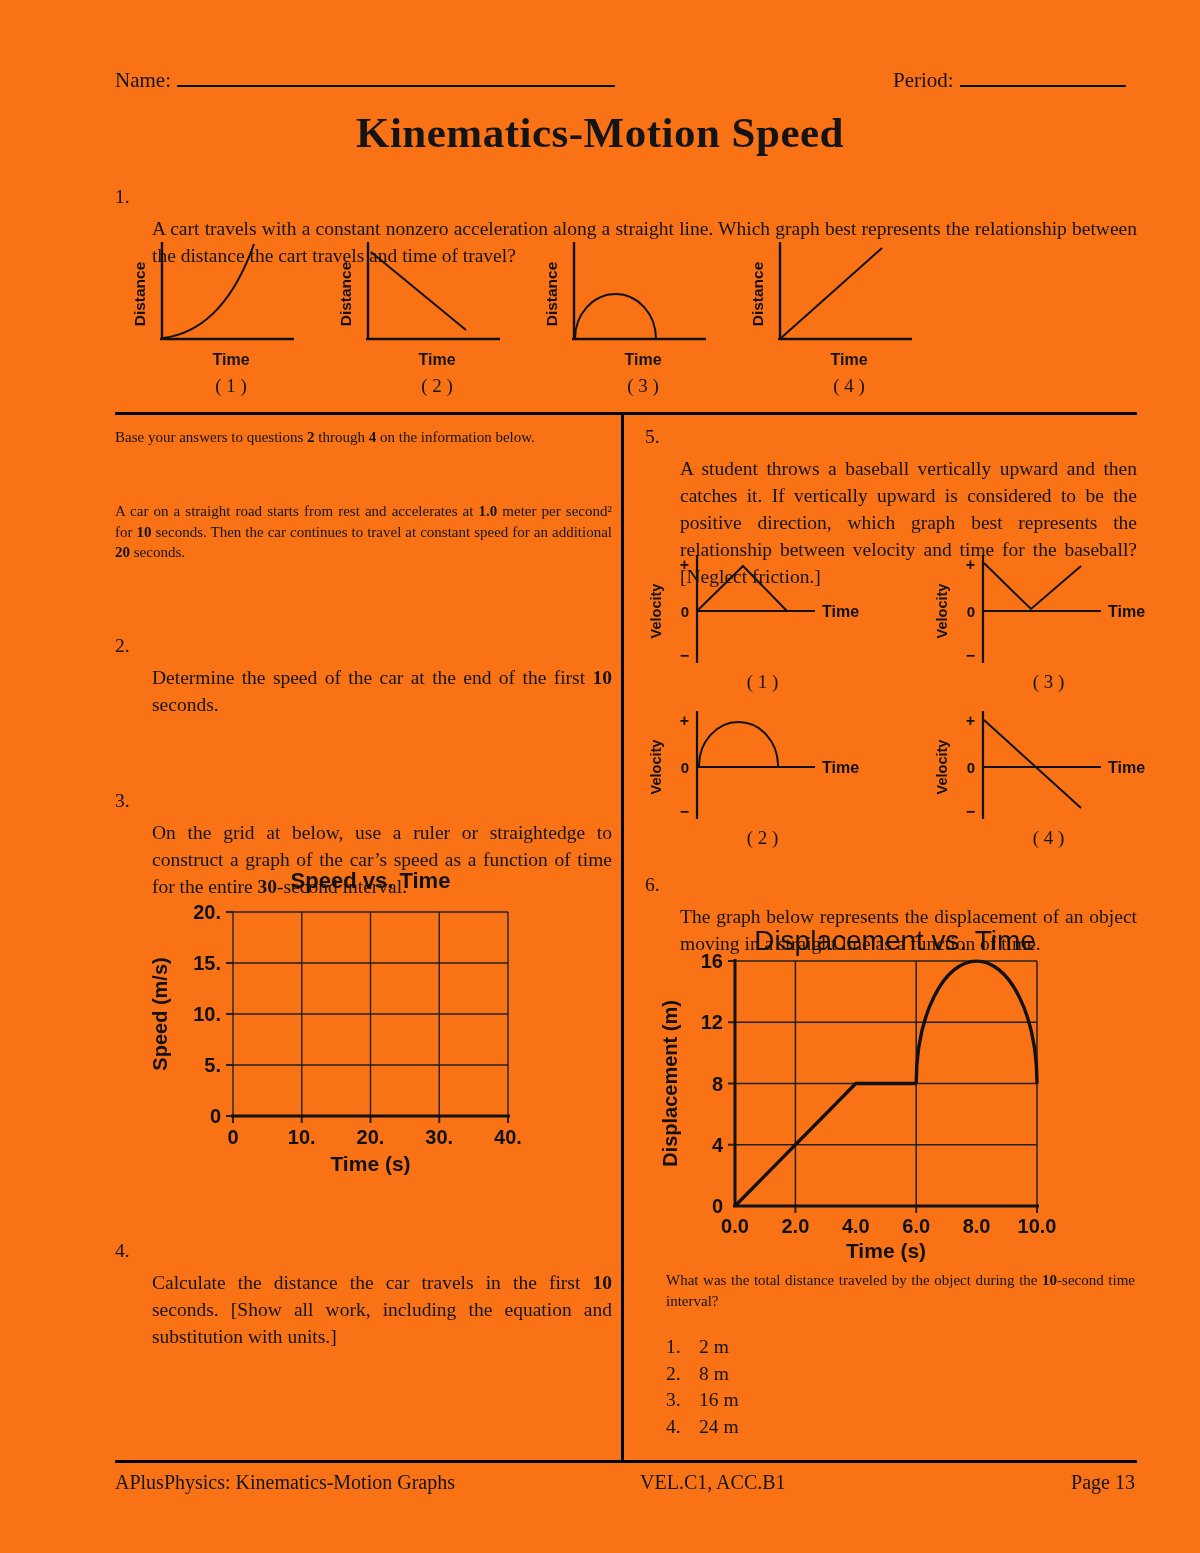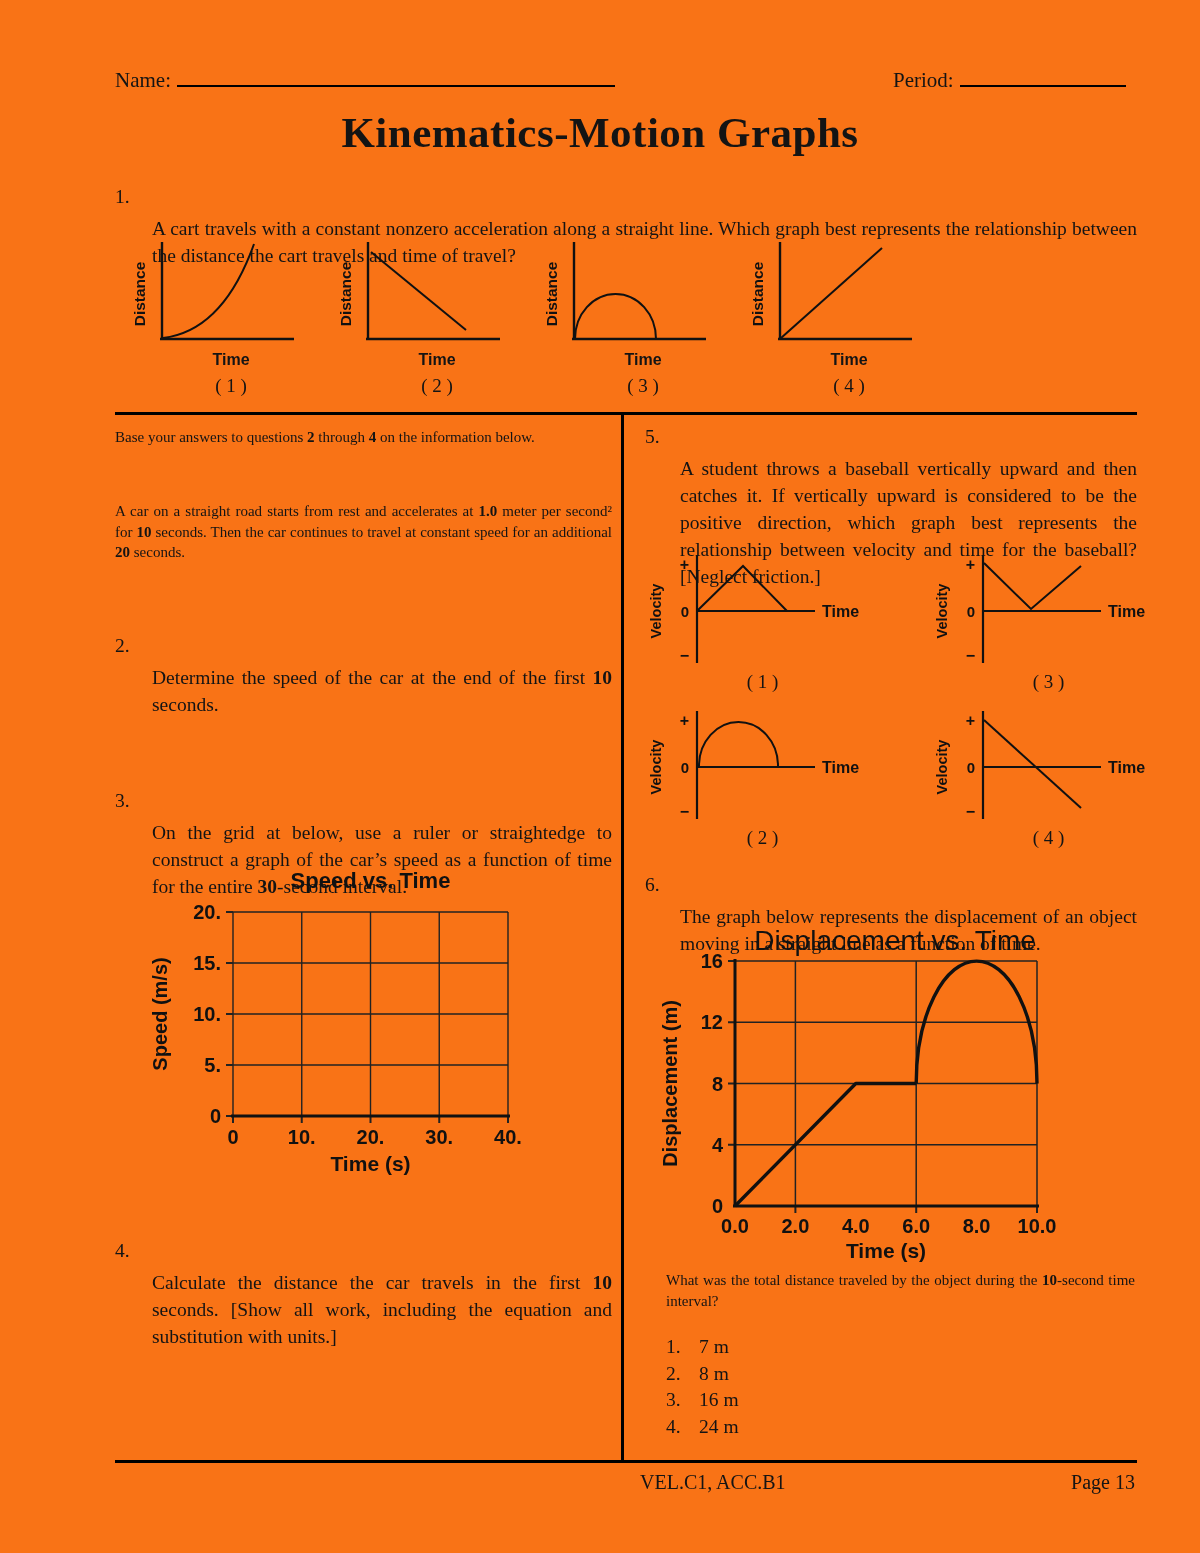--- a/index.html
+++ b/index.html
@@ -50,21 +50,21 @@
 <body>
 
 <div class="page">
 
   <div class="field" style="left:115px;top:64px;">
     <span>Name:</span><span class="blank-line name-blank"></span>
   </div>
   <div class="field" style="left:893px;top:64px;">
     <span>Period:</span><span class="blank-line period-blank"></span>
   </div>
-  <h1 class="title">Kinematics-Motion Graphs</h1>
+  <h1 class="title">Kinematics-Motion Speed</h1>
 
   <div class="qrow" style="left:115px;top:184px;width:1022px;">
     <span class="num">1.</span>
     <div class="txt">A cart travels with a constant nonzero acceleration along a straight line.  Which graph best represents the relationship between the distance the cart travels and time of travel?</div>
   </div>
   <div class="q1-options" style="left:132px;top:238px;">
       <div class="mini">
         <svg width="170" height="112" viewBox="0 0 170 112">
           <line x1="30" y1="4" x2="30" y2="101" stroke="#111" stroke-width="2.4"></line>
           <line x1="28" y1="101" x2="162" y2="101" stroke="#111" stroke-width="2.4"></line>
@@ -270,32 +270,33 @@
         <text x="22" y="132.5" font-size="20" font-weight="bold" text-anchor="middle" transform="rotate(-90 22 132.5)">Displacement (m)</text>
         <text x="231" y="307" font-size="21" font-weight="bold" text-anchor="middle">Time (s)</text>
         <polyline points="80,255 200.8,132.5 261.2,132.5" fill="none" stroke="#111" stroke-width="3.4" stroke-linejoin="round"></polyline>
         <path d="M 261.2 132.5 A 60.400000000000006 122.5 0 0 1 382 132.5" fill="none" stroke="#111" stroke-width="3.4"></path>
       </svg></div>
 
   <div class="para" style="left:666px;top:1270px;width:469px;">What was the total distance traveled by the object during the <strong>10</strong>-second time interval?</div>
   <div class="choices" style="left:666px;top:1334px;">
       <div class="choice-row">
         <span class="choice-num">1.</span>
-        <span>7 m</span>
+        <span>2 m</span>
       </div>
       <div class="choice-row">
         <span class="choice-num">2.</span>
         <span>8 m</span>
       </div>
       <div class="choice-row">
         <span class="choice-num">3.</span>
         <span>16 m</span>
       </div>
       <div class="choice-row">
         <span class="choice-num">4.</span>
         <span>24 m</span>
       </div>
     </div>
 
+  <div class="footer-text" style="left:115px;top:1471px;">APlusPhysics: Kinematics-Motion Graphs</div>
   <div class="footer-text" style="left:640px;top:1471px;">VEL.C1, ACC.B1</div>
   <div class="footer-text" style="right:65px;top:1471px;margin-left:44px;">Page 13</div>
 
 </div>
 
 </body></html>

